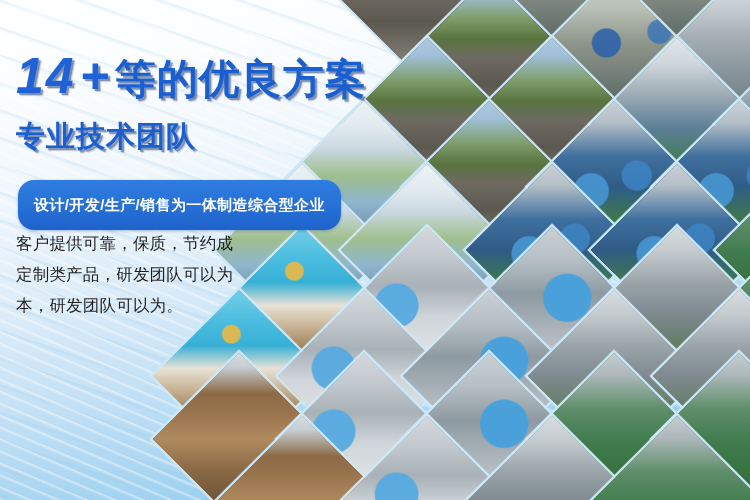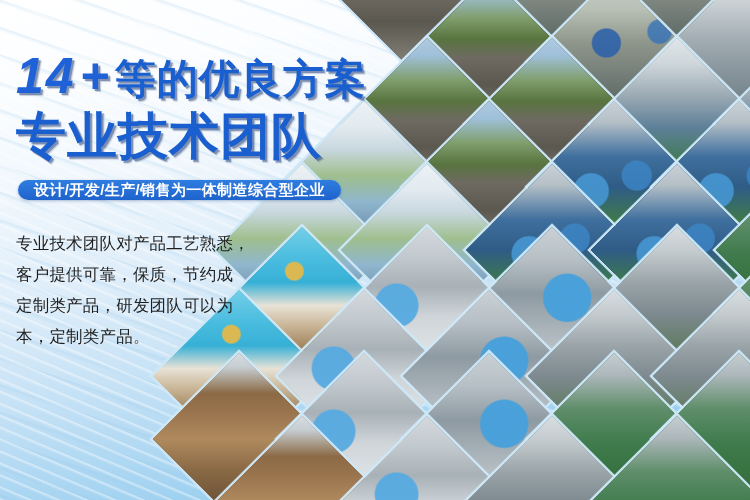--- a/index.html
+++ b/index.html
@@ -132,29 +132,29 @@
 
   .headline{
     position:absolute;left:16px;
     color:#1a5fd0;
     font-weight:bold;
     letter-spacing:1px;
     white-space:nowrap;
     text-shadow:2px 2px 0 rgba(30,60,120,.42), 3px 3px 1px rgba(20,45,95,.22);
   }
   #h-line1{top:52px;font-size:41px;line-height:48px;}
-  #h-line2{top:112px;font-size:50px;line-height:48px;}
+  #h-line2{top:112px;font-size:29px;line-height:48px;}
   .num{
     font-style:italic;font-weight:bold;font-size:50px;
     color:#1f62d8;letter-spacing:2px;padding-right:4px;
   }
 
   #pill{
     position:absolute;left:18px;top:180px;
-    height:20px;padding:0 16px;
+    height:20px;padding:15px 16px;
     display:flex;align-items:center;
     background:linear-gradient(180deg,#2f7de0 0%,#1e63cc 100%);
     border-radius:16px;
     color:#ffffff;font-size:15px;font-weight:bold;letter-spacing:.4px;
     white-space:nowrap;
     box-shadow:0 1px 3px rgba(20,60,130,.35);
   }
 
   #body-copy{
     position:absolute;left:16px;top:228px;width:262px;
@@ -305,20 +305,19 @@
       <span class="num">14</span><span class="num">+</span><span>等的优良方案</span>
     </div>
 
     <div class="headline" id="h-line2">专业技术团队</div>
 
     <div id="pill">
       <span>设计/开发/生产/销售为一体制造综合型企业</span>
     </div>
 
     <div id="body-copy">
-      <p>专业技术团队对产品工艺熟悉，</p>
       <p>客户提供可靠，保质，节约成</p>
       <p>定制类产品，研发团队可以为</p>
-      <p>本，定制类产品。</p>
+      <p>本，研发团队可以为。</p>
     </div>
 
   </div>
 </div>
 
 </body></html>

